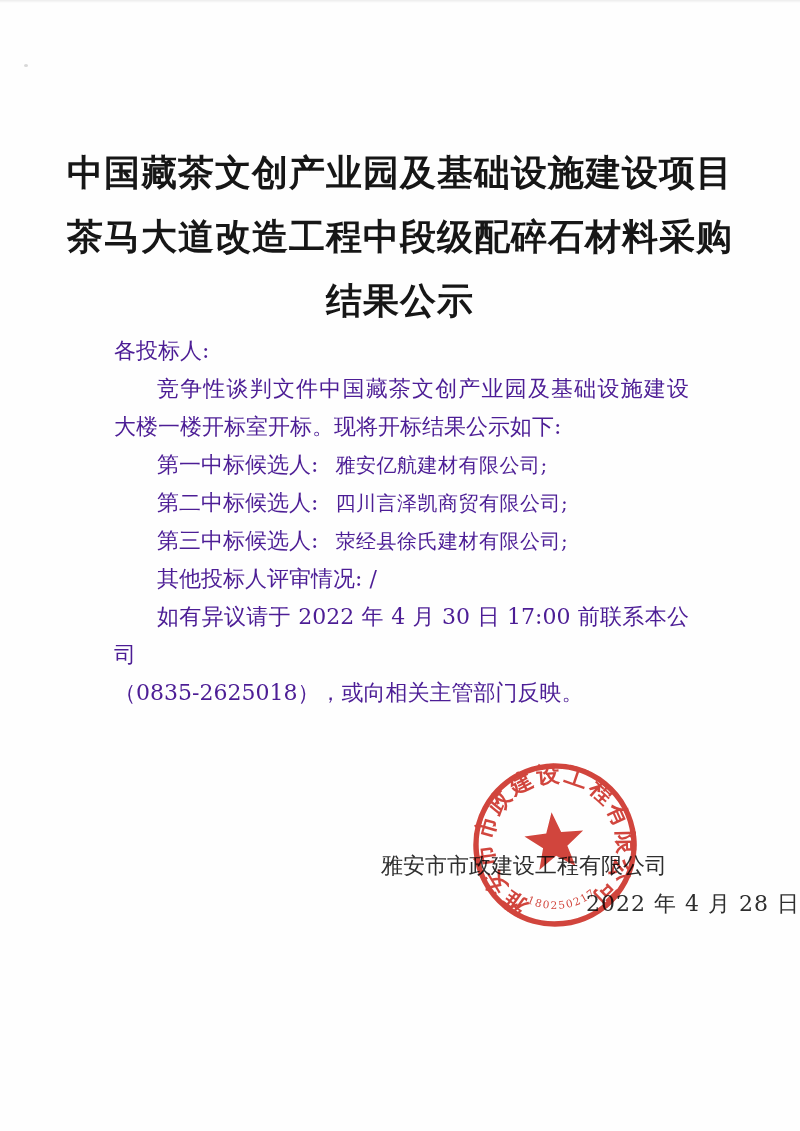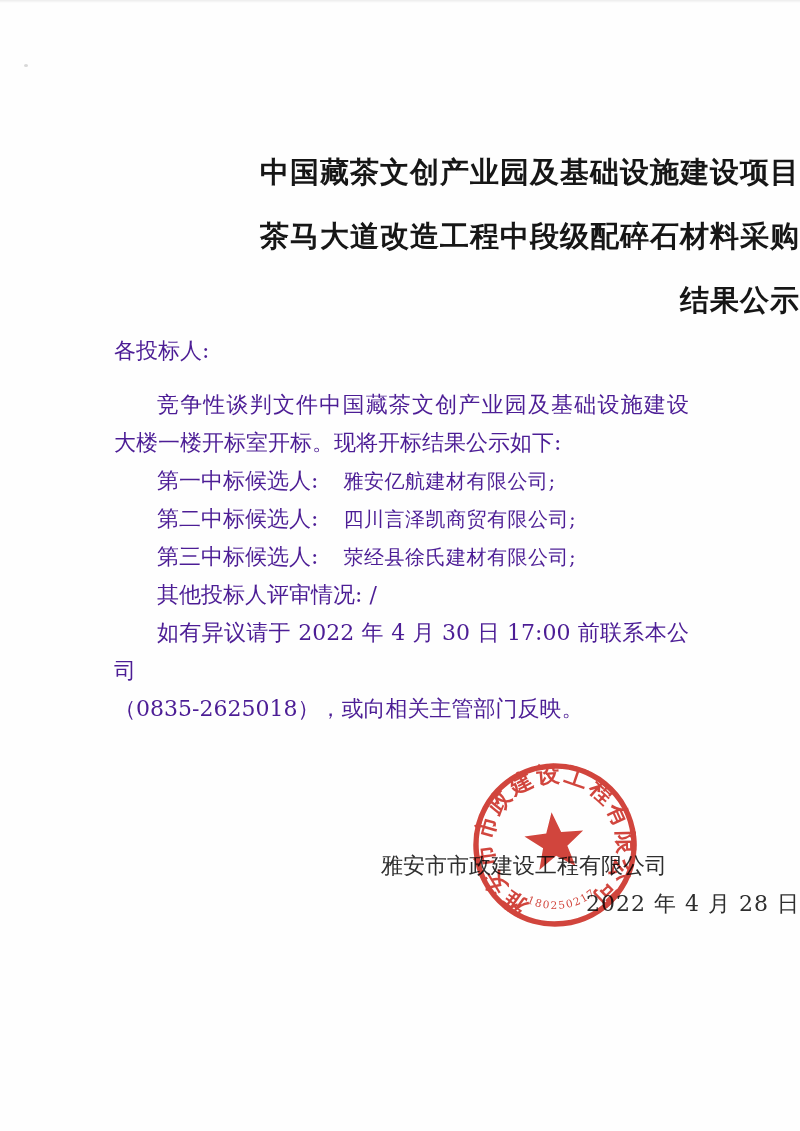--- a/index.html
+++ b/index.html
@@ -18,43 +18,43 @@
     position:absolute;top:0;left:0;right:0;height:3px;
     background:linear-gradient(to bottom,#ececec,transparent);
   }
   .speck{
     position:absolute;left:24px;top:64px;width:4px;height:3px;
     background:#d8d8d8;border-radius:50%;
   }
   
   .title-block{
     margin-top:140px;
-    text-align:right;
+    text-align:center;
     font-weight:bold;
-    font-size:29px;
+    font-size:36px;
     line-height:64px;
     color:#161616;
     letter-spacing:1px;
   }
   
   .body-block{
     position:absolute;
     left:114px;top:332px;
     width:575px;
     font-size:22px;
     line-height:38px;
     color:#4c1d95;
   }
   .body-block{margin:0;}
   .line{min-height:38px;}
-  .first-gap{margin-top:16px;}
+  .first-gap{}
   .ind{text-indent:43px;}
   .ml{margin-left:43px;}
   .fill{text-align:justify;text-align-last:justify;}
-  .cand-name{font-size:20px;margin-left:18px;letter-spacing:.5px;}
+  .cand-name{font-size:20px;margin-left:10px;letter-spacing:.5px;}
   
   .sign-block{
     position:absolute;left:0;top:847px;width:800px;
     font-size:22px;line-height:38px;color:#2e2e2e;
   }
   .sign-company{text-align:right;padding-right:133px;}
   .sign-date{text-align:right;letter-spacing:1px;}
   
   .seal{
     position:absolute;left:471px;top:761px;

